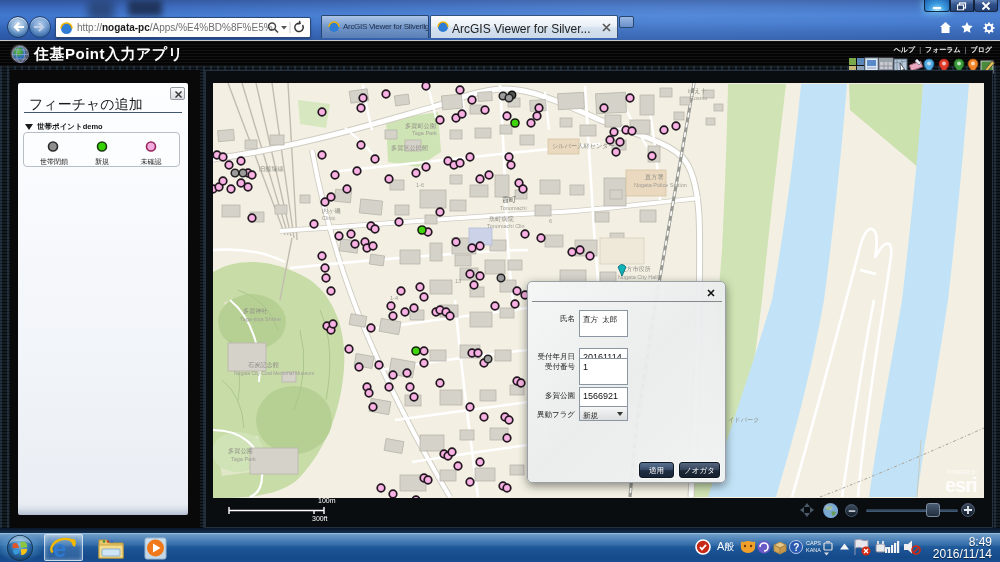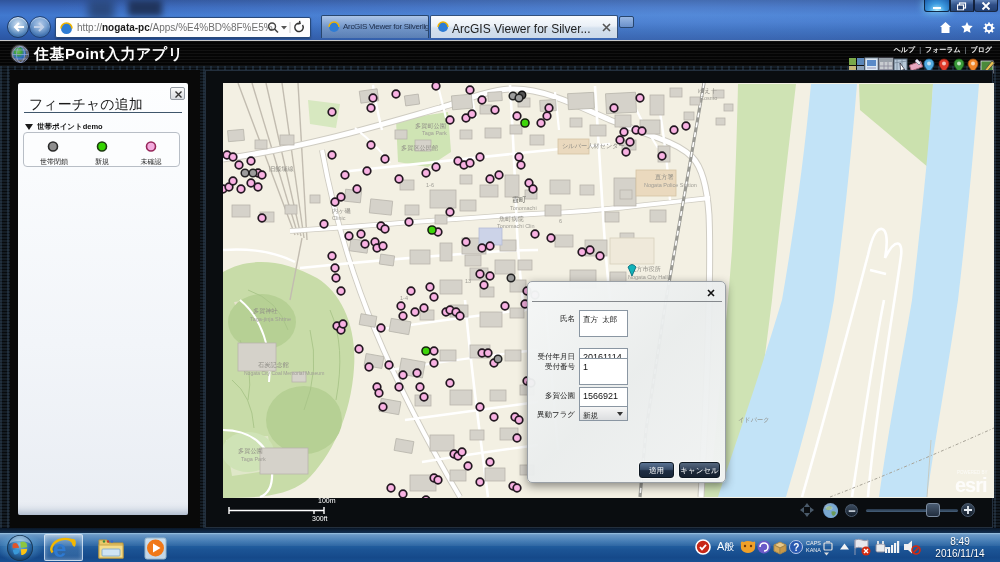--- a/index.html
+++ b/index.html
@@ -50,21 +50,21 @@
 #panel{position:absolute;left:18px;top:43px;width:170px;height:432px;background:linear-gradient(180deg,#fdfeff 0%,#f2f5f9 60%,#e9edf3 100%);border-radius:2px;box-shadow:inset 0 -12px 10px -10px rgba(70,95,140,.5)}
 #pclose{position:absolute;right:3px;top:4px;width:15px;height:13px;background:linear-gradient(180deg,#fafafa,#d9dce1);border:1px solid #969ca4;border-radius:2px}
 #ptitle{position:absolute;left:11px;top:13px;font-size:14px;color:#1a1a1a}
 #phr{position:absolute;left:6px;top:29px;width:158px;height:1px;background:#3f566b}
 #ptri{position:absolute;left:7px;top:41px;width:0;height:0;border-left:4.5px solid transparent;border-right:4.5px solid transparent;border-top:6px solid #1a1a1a}
 #pdemo{position:absolute;left:19px;top:38.5px;font-size:7.5px;font-weight:bold;color:#111}
 #legend{position:absolute;left:5px;top:49px;width:157px;height:35px;background:#fcfdfe;border:1px solid #b8bec6;border-radius:4px}
 .ll{position:absolute;top:23.5px;font-size:7px;color:#222;width:44px;text-align:center}
 
 #mapframe{position:absolute;left:205px;top:30px;width:788px;height:458px;background:#0a0d10;border:1px solid #232f3d}
-#mapclip{position:absolute;left:17px;top:12px;width:771px;height:415px;overflow:hidden;background:#f3f0e3}
+#mapclip{position:absolute;left:7px;top:12px;width:771px;height:415px;overflow:hidden;background:#f3f0e3}
 #map .m{fill:#f9b2e3;stroke:#221720;stroke-width:1.7px}
 #map text{font-family:"Liberation Sans",sans-serif}
 #map .jl{font-size:6.2px;fill:#8f8d86}
 #map .el{font-size:5.5px;fill:#9f9d96}
 #map .jb{font-size:7px;fill:#5f5f5a}
 #map .et{font-size:5px;fill:#9f9d96}
 #scale100{position:absolute;left:112px;top:426px;font-size:7px;color:#fff}
 #scalebar{position:absolute;left:22px;top:435px;width:97px;height:8px}
 #scale300{position:absolute;left:106px;top:444px;font-size:7px;color:#fff}
 #panctl{position:absolute;left:594px;top:432px;width:14px;height:14px}
@@ -87,21 +87,21 @@
 #dbtn1{left:111px;width:35px}
 #dbtn2{left:151px;width:41px}
 
 #winbottom{position:absolute;left:0;top:528px;width:1000px;height:5px;background:linear-gradient(180deg,#0a1626,#123052)}
 #taskbar{position:absolute;left:0;top:533px;width:1000px;height:29px;
  background:linear-gradient(180deg,#7db2d8 0%,#3a78b4 6%,#2767a8 30%,#1b5394 60%,#15498a 85%,#185092 100%)}
 #taskbar .sheen{position:absolute;left:0;top:0;width:1000px;height:13px;background:linear-gradient(180deg,rgba(255,255,255,.28),rgba(255,255,255,.06))}
 #orbglow{position:absolute;left:0px;top:533px;width:44px;height:29px;background:radial-gradient(ellipse at 45% 50%,rgba(140,220,255,.55),rgba(0,0,0,0) 70%)}
 #iebtn{position:absolute;left:44px;top:534px;width:39px;height:27px;background:linear-gradient(180deg,rgba(255,255,255,.30),rgba(160,200,235,.18) 50%,rgba(120,170,215,.25));border:1px solid rgba(235,245,255,.75);border-radius:2px;box-shadow:inset 0 0 4px rgba(255,255,255,.4)}
 #ime{position:absolute;left:717px;top:540px;font-size:11px;color:#fff}
-#clock{position:absolute;right:8px;top:536px;width:64px;text-align:center;font-size:10px;color:#fff;line-height:12px;text-shadow:0 1px 1px rgba(0,0,0,.5)}
+#clock{position:absolute;right:8px;top:536px;width:64px;text-align:right;font-size:12px;color:#fff;line-height:12px;text-shadow:0 1px 1px rgba(0,0,0,.5)}
 </style></head>
 <body>
 <div id="screen">
   <div id="chrome">
     <div id="blob1"></div>
       <div id="blob2"></div>
     <div id="winbtns">
       <div class="wb" id="wb-min">
           <svg width="10" height="8">
             <rect x="1" y="5" width="8" height="2" fill="#fff"></rect>
@@ -679,21 +679,21 @@
         </div>
       <div class="drow" style="top:105px">
           <div class="dlabel">多賀公園</div>
           <div class="dfield">1566921</div>
         </div>
       <div class="drow" style="top:124px">
           <div class="dlabel">異動フラグ</div>
           <div id="ddrop">新規<div class="caret"></div></div>
         </div>
       <div class="dbtn" id="dbtn1" style="background:linear-gradient(180deg,#5a7292 0%,#3a4e6a 45%,#1f2e44 55%,#182638 100%)">適用</div>
-      <div class="dbtn" id="dbtn2">キャンセル</div>
+      <div class="dbtn" id="dbtn2">ノオガタ</div>
     </div>
   </div>
 
   <div id="winbottom"></div>
   <div id="taskbar">
       <div class="sheen"></div>
     </div>
   <div id="orbglow"></div>
   <svg class="abs" style="left:6px;top:534px" width="28" height="28">
     <defs>

